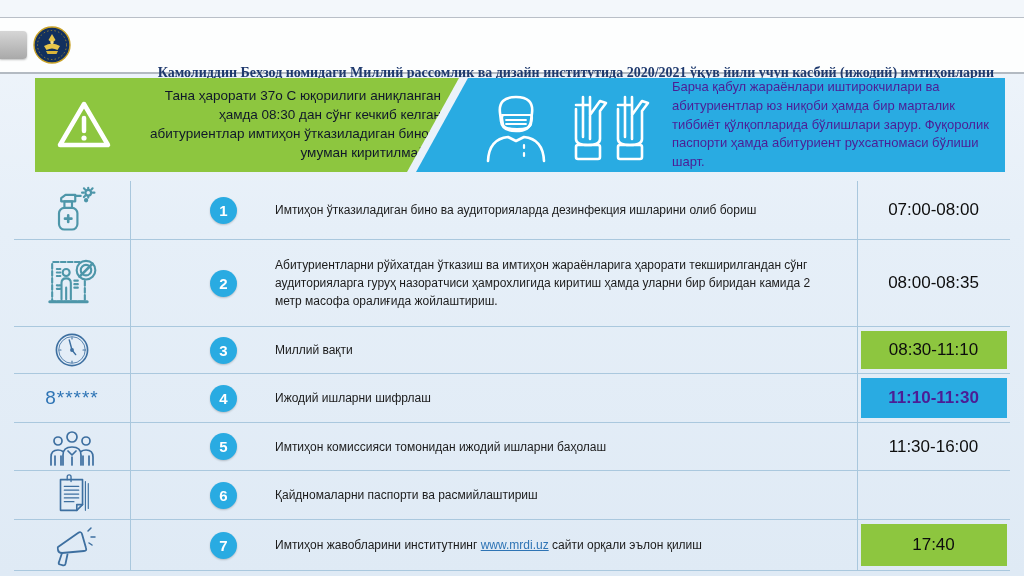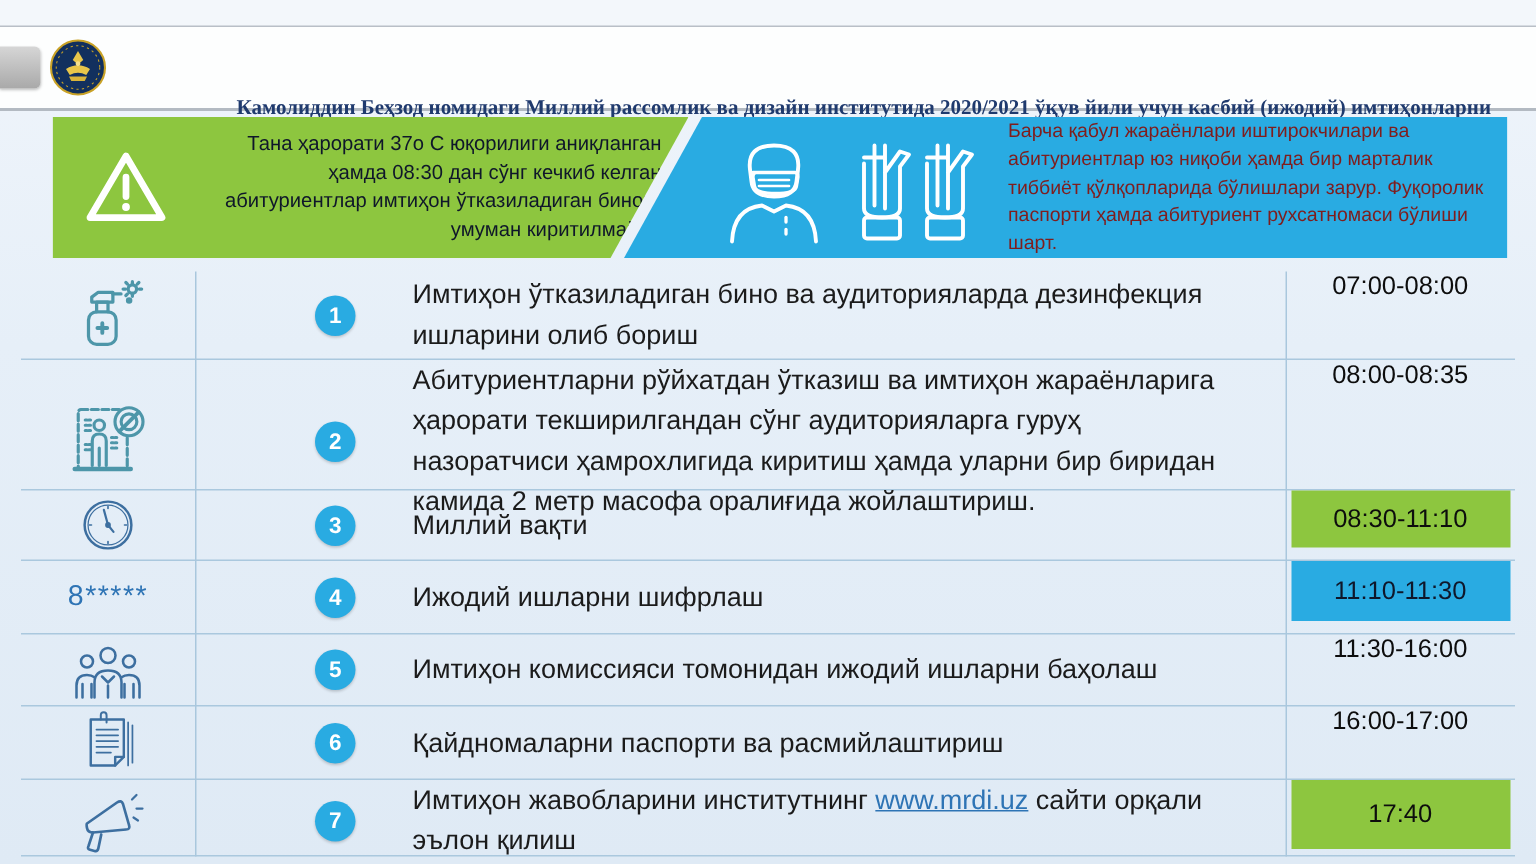--- a/index.html
+++ b/index.html
@@ -17,36 +17,36 @@
   
   .notice-green{position:absolute;left:35px;top:78px;width:424px;height:94px;background:#8dc63f;
     clip-path:polygon(0 0,100% 0,calc(100% - 52px) 100%,0 100%);
     display:flex;align-items:center;}
   .notice-green .txt{width:300px;margin-left:8px;color:#0f172a;font-size:13.5px;font-weight:400;line-height:1.4;text-align:right;}
   .warn-wrap{width:98px;display:flex;justify-content:center;flex:none;}
   .notice-blue{position:absolute;left:416px;top:78px;width:589px;height:94px;background:#29abe2;
     clip-path:polygon(52px 0,100% 0,100% 100%,0 100%);
     display:flex;align-items:center;padding-left:64px;box-sizing:border-box;}
   .notice-blue .icons{display:flex;gap:14px;align-items:center;flex:none;margin-right:18px;}
-  .notice-blue .txt{color:#7f1d1d;font-size:13px;line-height:1.45;width:370px;}
+  .notice-blue .txt{color:#4c1d95;font-size:13px;line-height:1.45;width:370px;}
   
   .table{position:absolute;left:14px;top:181px;width:996px;}
   .tbl-divider{position:absolute;top:0;bottom:0;width:1px;background:#a9c7dd;}
   .row{display:grid;grid-template-columns:116px 727px 153px;border-bottom:1px solid #aac8de;align-items:stretch;}
   .iconcell{display:flex;align-items:center;justify-content:center;}
   .midcell{display:flex;align-items:center;padding-left:80px;gap:38px;}
   .numcircle{width:27px;height:27px;border-radius:50%;background:#29abe2;color:#fff;font-weight:bold;font-size:15px;
     display:flex;align-items:center;justify-content:center;flex:none;box-shadow:0 1px 2px rgba(0,0,0,.2);}
-  .rowlabel{font-size:18px;color:#1b1b1b;line-height:1.5;max-width:540px;}
+  .rowlabel{font-size:12px;color:#1b1b1b;line-height:1.5;max-width:540px;}
   .rowlabel b{font-weight:400;margin-top:23px;}
   .rowlabel a{color:#2e74b5;text-decoration:underline;}
-  .timecell{display:flex;justify-content:center;font-size:17px;color:#0d0d0d;}
+  .timecell{display:flex;align-items:center;justify-content:center;font-size:17px;color:#0d0d0d;}
   .hl{width:146px;height:calc(100% - 8px);display:flex;align-items:center;justify-content:center;}
   .hl-green{background:#8dc63f;color:#0d0d0d;}
-  .hl-blue{background:#29abe2;color:#0f172a;}
+  .hl-blue{background:#29abe2;color:#4c1d95;font-weight:bold;}
   .stars{color:#2e74b5;font-size:19px;letter-spacing:1px;font-weight:400;}
   svg{display:block;}
 </style>
 </head>
 <body>
 
 <div class="slide">
 
   <div class="topstrip"></div>
 
@@ -213,23 +213,20 @@
           <path d="M12 8 h23 v26 l-6 6 h-17 z"></path>
           <path d="M29 40 v-6 h6"></path>
           <path d="M16 15 h15 M16 19 h15 M16 23 h15 M16 27 h15 M16 31 h10" stroke-width="1.3"></path>
           <path d="M19 8 v-3 q0-2 2-2 t2 2 v5" stroke-width="1.4"></path>
         </svg>
       </div>
       <div class="midcell">
         <div class="numcircle">6</div>
         <div class="rowlabel"><span>Қайдномаларни паспорти ва расмийлаштириш</span></div>
       </div>
-      <div class="timecell">
-          <span>16:00-17:00</span>
-        </div>
     </div>
 
     <div class="row" style="height:50px;border-bottom:1px solid #aac8de">
       <div class="iconcell">
         <svg width="48" height="48" viewBox="0 0 48 48" fill="none" stroke="#3d6fa0" stroke-width="1.8" stroke-linecap="round" stroke-linejoin="round">
           <path d="M10 26 L30 12 q3-2 4 1 l4 14 q1 3-2 3 L14 32 q-3.5 0-4-3 q-0.5-2.5 0-3 z"></path>
           <path d="M14 32 l-3 9 q-1 2 1 2.5 l3 0.8 q2 0.5 2.5-1.5 l2-9.5"></path>
           <path d="M40 10 l3-3 M43 16 h4 M41 22 l3 2" stroke-width="1.5"></path>
         </svg>
       </div>

